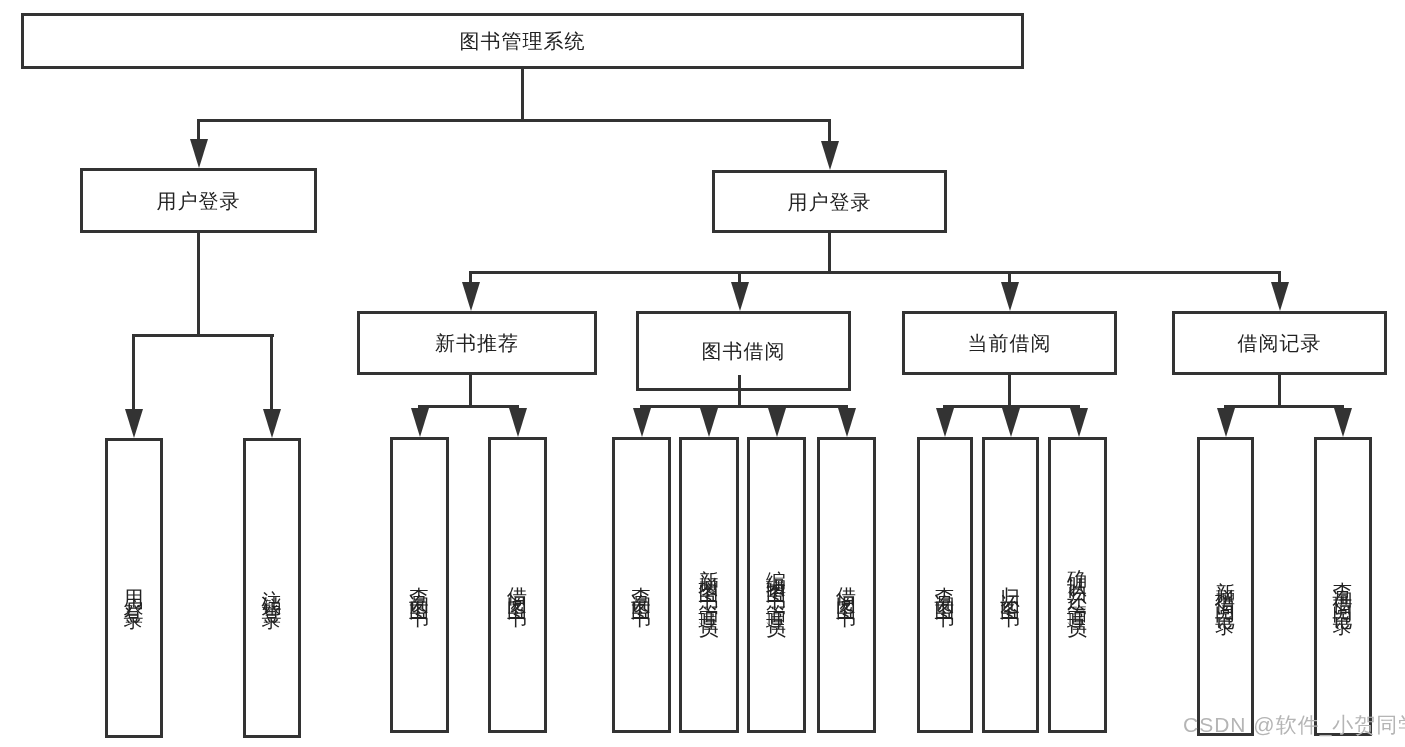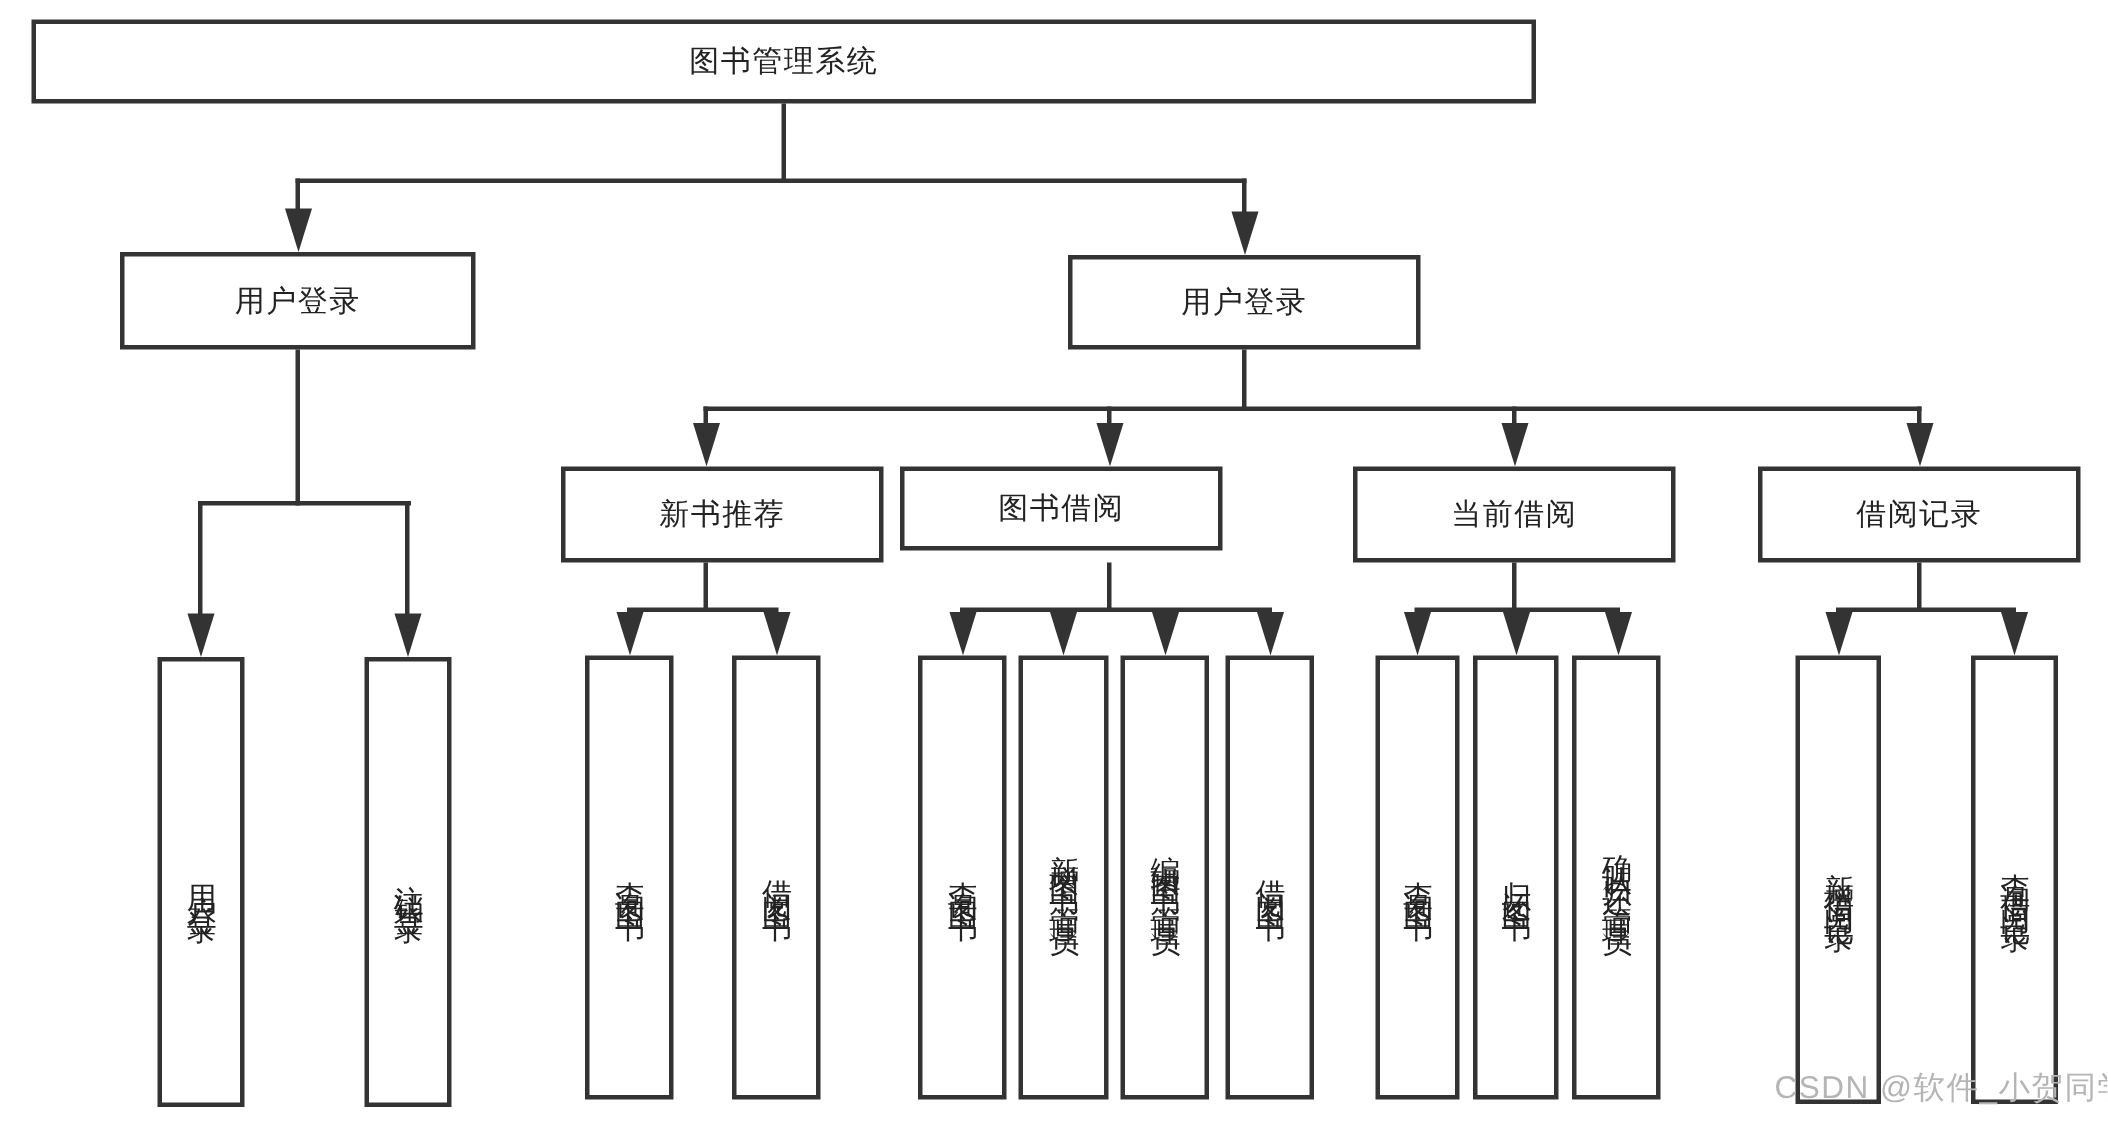--- a/index.html
+++ b/index.html
@@ -57,22 +57,22 @@
   <div class="hline" style="left:469px;top:271px;width:812px;height:3px"></div>
   <div class="vline" style="left:469px;top:271px;width:3px;height:13px"></div>
   <div class="arrow" style="left:462px;top:282px"></div>
   <div class="vline" style="left:738px;top:271px;width:3px;height:13px"></div>
   <div class="arrow" style="left:731px;top:282px"></div>
   <div class="vline" style="left:1008px;top:271px;width:3px;height:13px"></div>
   <div class="arrow" style="left:1001px;top:282px"></div>
   <div class="vline" style="left:1278px;top:271px;width:3px;height:13px"></div>
   <div class="arrow" style="left:1271px;top:282px"></div>
 
-  <div class="node" style="left:374px;top:311px;width:215px;height:64px">新书推荐</div>
-  <div class="node" style="left:600px;top:311px;width:215px;height:56px">图书借阅</div>
+  <div class="node" style="left:357px;top:311px;width:240px;height:64px">新书推荐</div>
+  <div class="node" style="left:636px;top:311px;width:215px;height:80px">图书借阅</div>
   <div class="node" style="left:902px;top:311px;width:215px;height:64px">当前借阅</div>
   <div class="node" style="left:1172px;top:311px;width:215px;height:64px">借阅记录</div>
 
   <div class="vline" style="left:469px;top:375px;width:3px;height:33px"></div>
   <div class="hline" style="left:418px;top:405px;width:101px;height:3px"></div>
   <div class="arrow" style="left:411px;top:408px"></div>
   <div class="arrow" style="left:509px;top:408px"></div>
 
   <div class="vline" style="left:738px;top:375px;width:3px;height:33px"></div>
   <div class="hline" style="left:640px;top:405px;width:208px;height:3px"></div>

